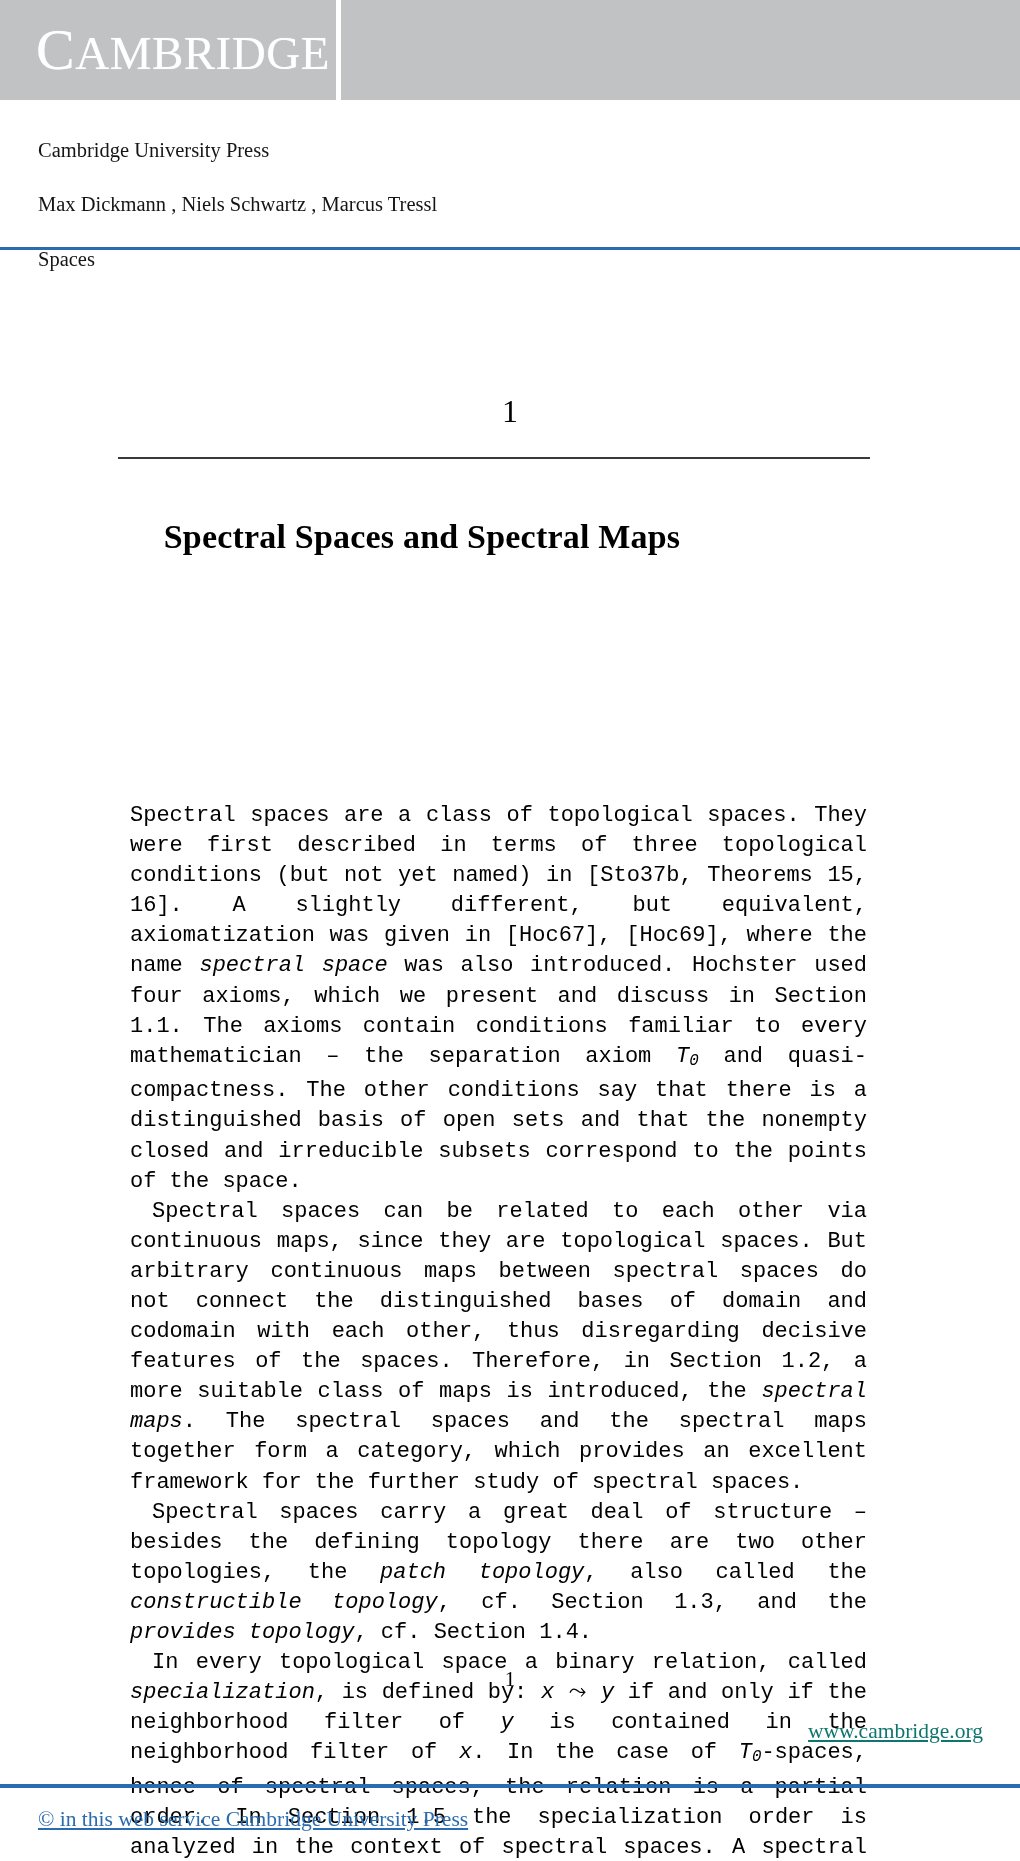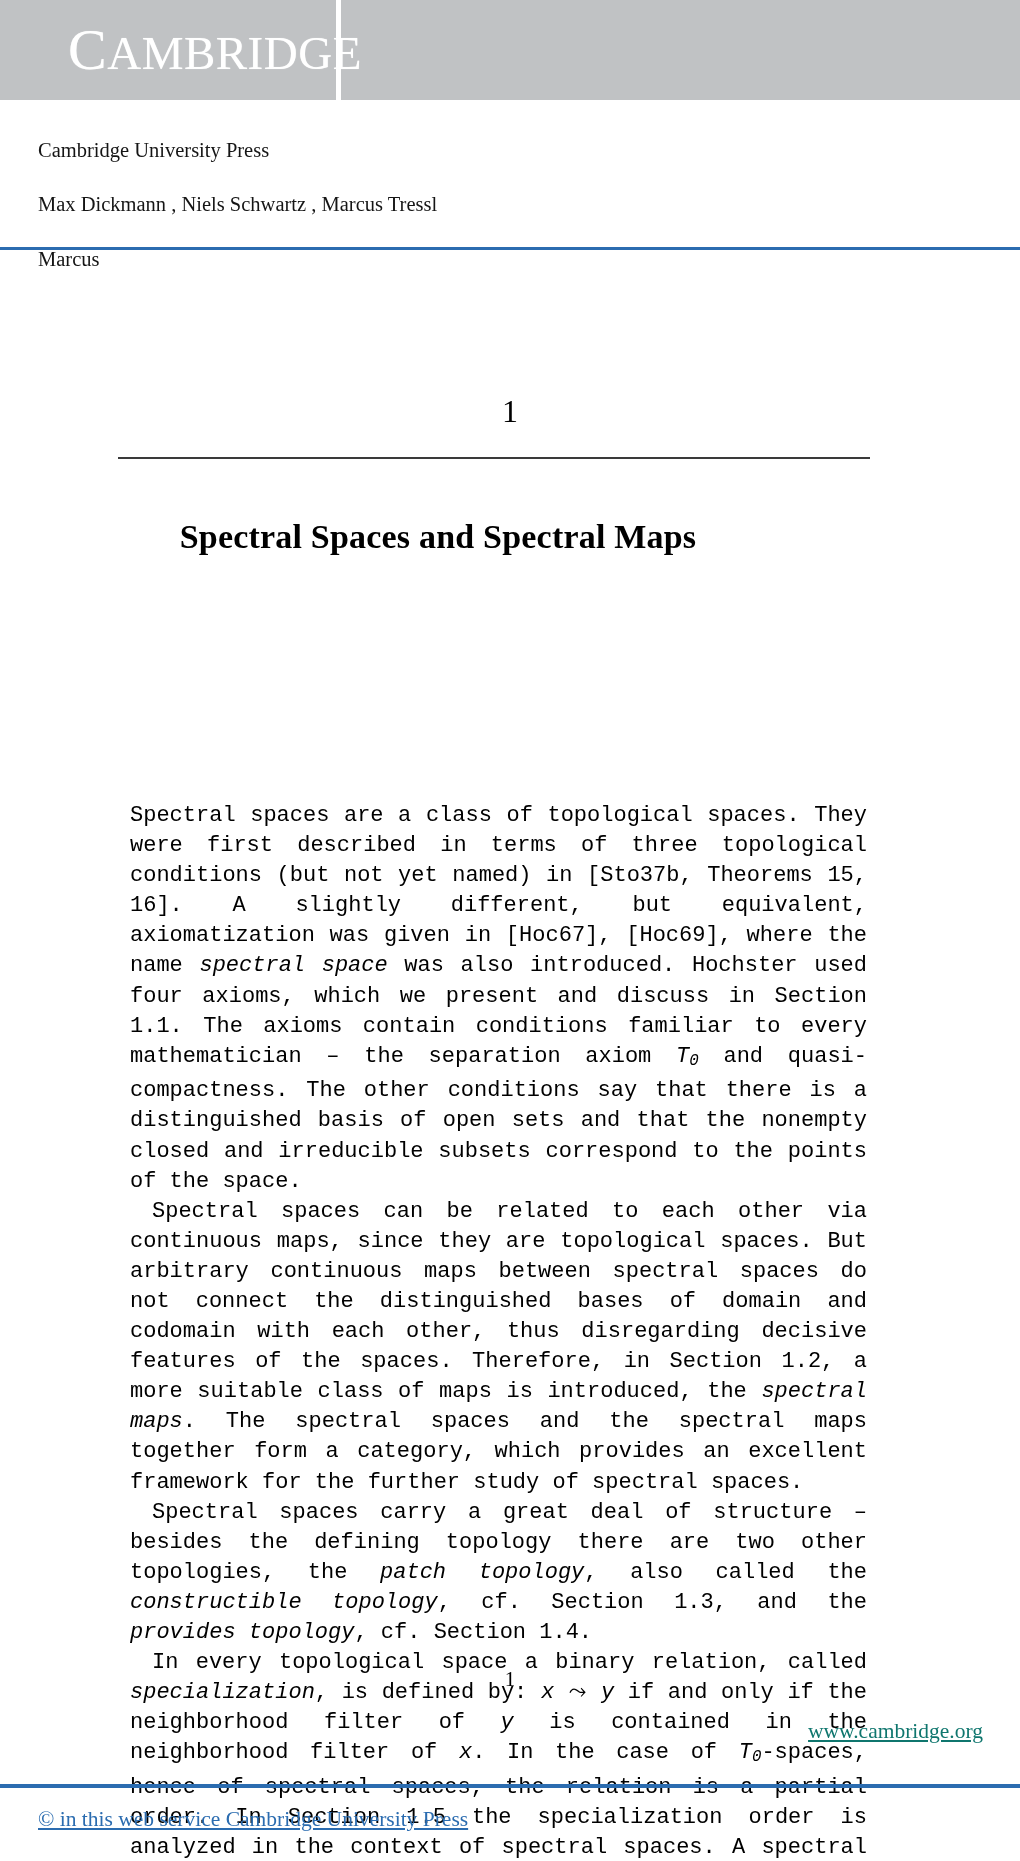--- a/index.html
+++ b/index.html
@@ -54,21 +54,20 @@
     left: 36px;
     top: 24px;
     color: #ffffff;
     font-family: "Liberation Serif", "DejaVu Serif", serif;
     font-size: 47px;
     line-height: 52px;
     letter-spacing: 0.5px;
     font-variant: small-caps;
     white-space: nowrap;
     text-shadow: 0 0 1px rgba(255,255,255,0.6);
-    margin-left: 32px;
   }
   .cambridge-wordmark .cap {
     font-size: 58px;
   }
 
   
   .cite-block {
     position: absolute;
     left: 38px;
     top: 108px;
@@ -110,21 +109,21 @@
   .chapter-rule {
     position: absolute;
     left: 118px;
     top: 457px;
     width: 752px;
     height: 2px;
     background: #3a3a3a;
   }
   .chapter-title {
     position: absolute;
-    left: 16px;
+    left: 0;
     top: 492px;
     width: 844px;
     text-align: center;
     font-size: 34px;
     line-height: 44px;
     letter-spacing: 0.2px;
   }
 
   
   .body-text {
@@ -211,21 +210,21 @@
   <div class="masthead-logo-cell">
     <div class="cambridge-wordmark"><span class="cap">C</span><span>AMBRIDGE</span></div>
   </div>
   <div class="masthead-divider"></div>
   <div class="masthead-right-cell"></div>
 </div>
 
 <div class="cite-block">
   <div class="cite-line">Cambridge University Press</div>
   <div class="cite-line">Max Dickmann , Niels Schwartz , Marcus Tressl</div>
-  <div class="cite-line">Marcus</div>
+  <div class="cite-line">Spaces</div>
 </div>
 
 <div class="header-rule"></div>
 
 <div class="chapter-number">1</div>
 <div class="chapter-rule"></div>
 <h1 class="chapter-title">Spectral Spaces and Spectral Maps</h1>
 
 <div class="body-text" id="body-text">
     <p>Spectral spaces are a class of topological spaces. They were first described in terms of three topological conditions (but not yet named) in [Sto37b, Theorems 15, 16]. A slightly different, but equivalent, axiomatization was given in [Hoc67], [Hoc69], where the name <i>spectral space</i> was also introduced. Hochster used four axioms, which we present and discuss in Section 1.1. The axioms contain conditions familiar to every mathematician – the separation axiom <span class="mathvar">T<sub>0</sub></span> and quasi-compactness. The other conditions say that there is a distinguished basis of open sets and that the nonempty closed and irreducible subsets correspond to the points of the space.</p>

